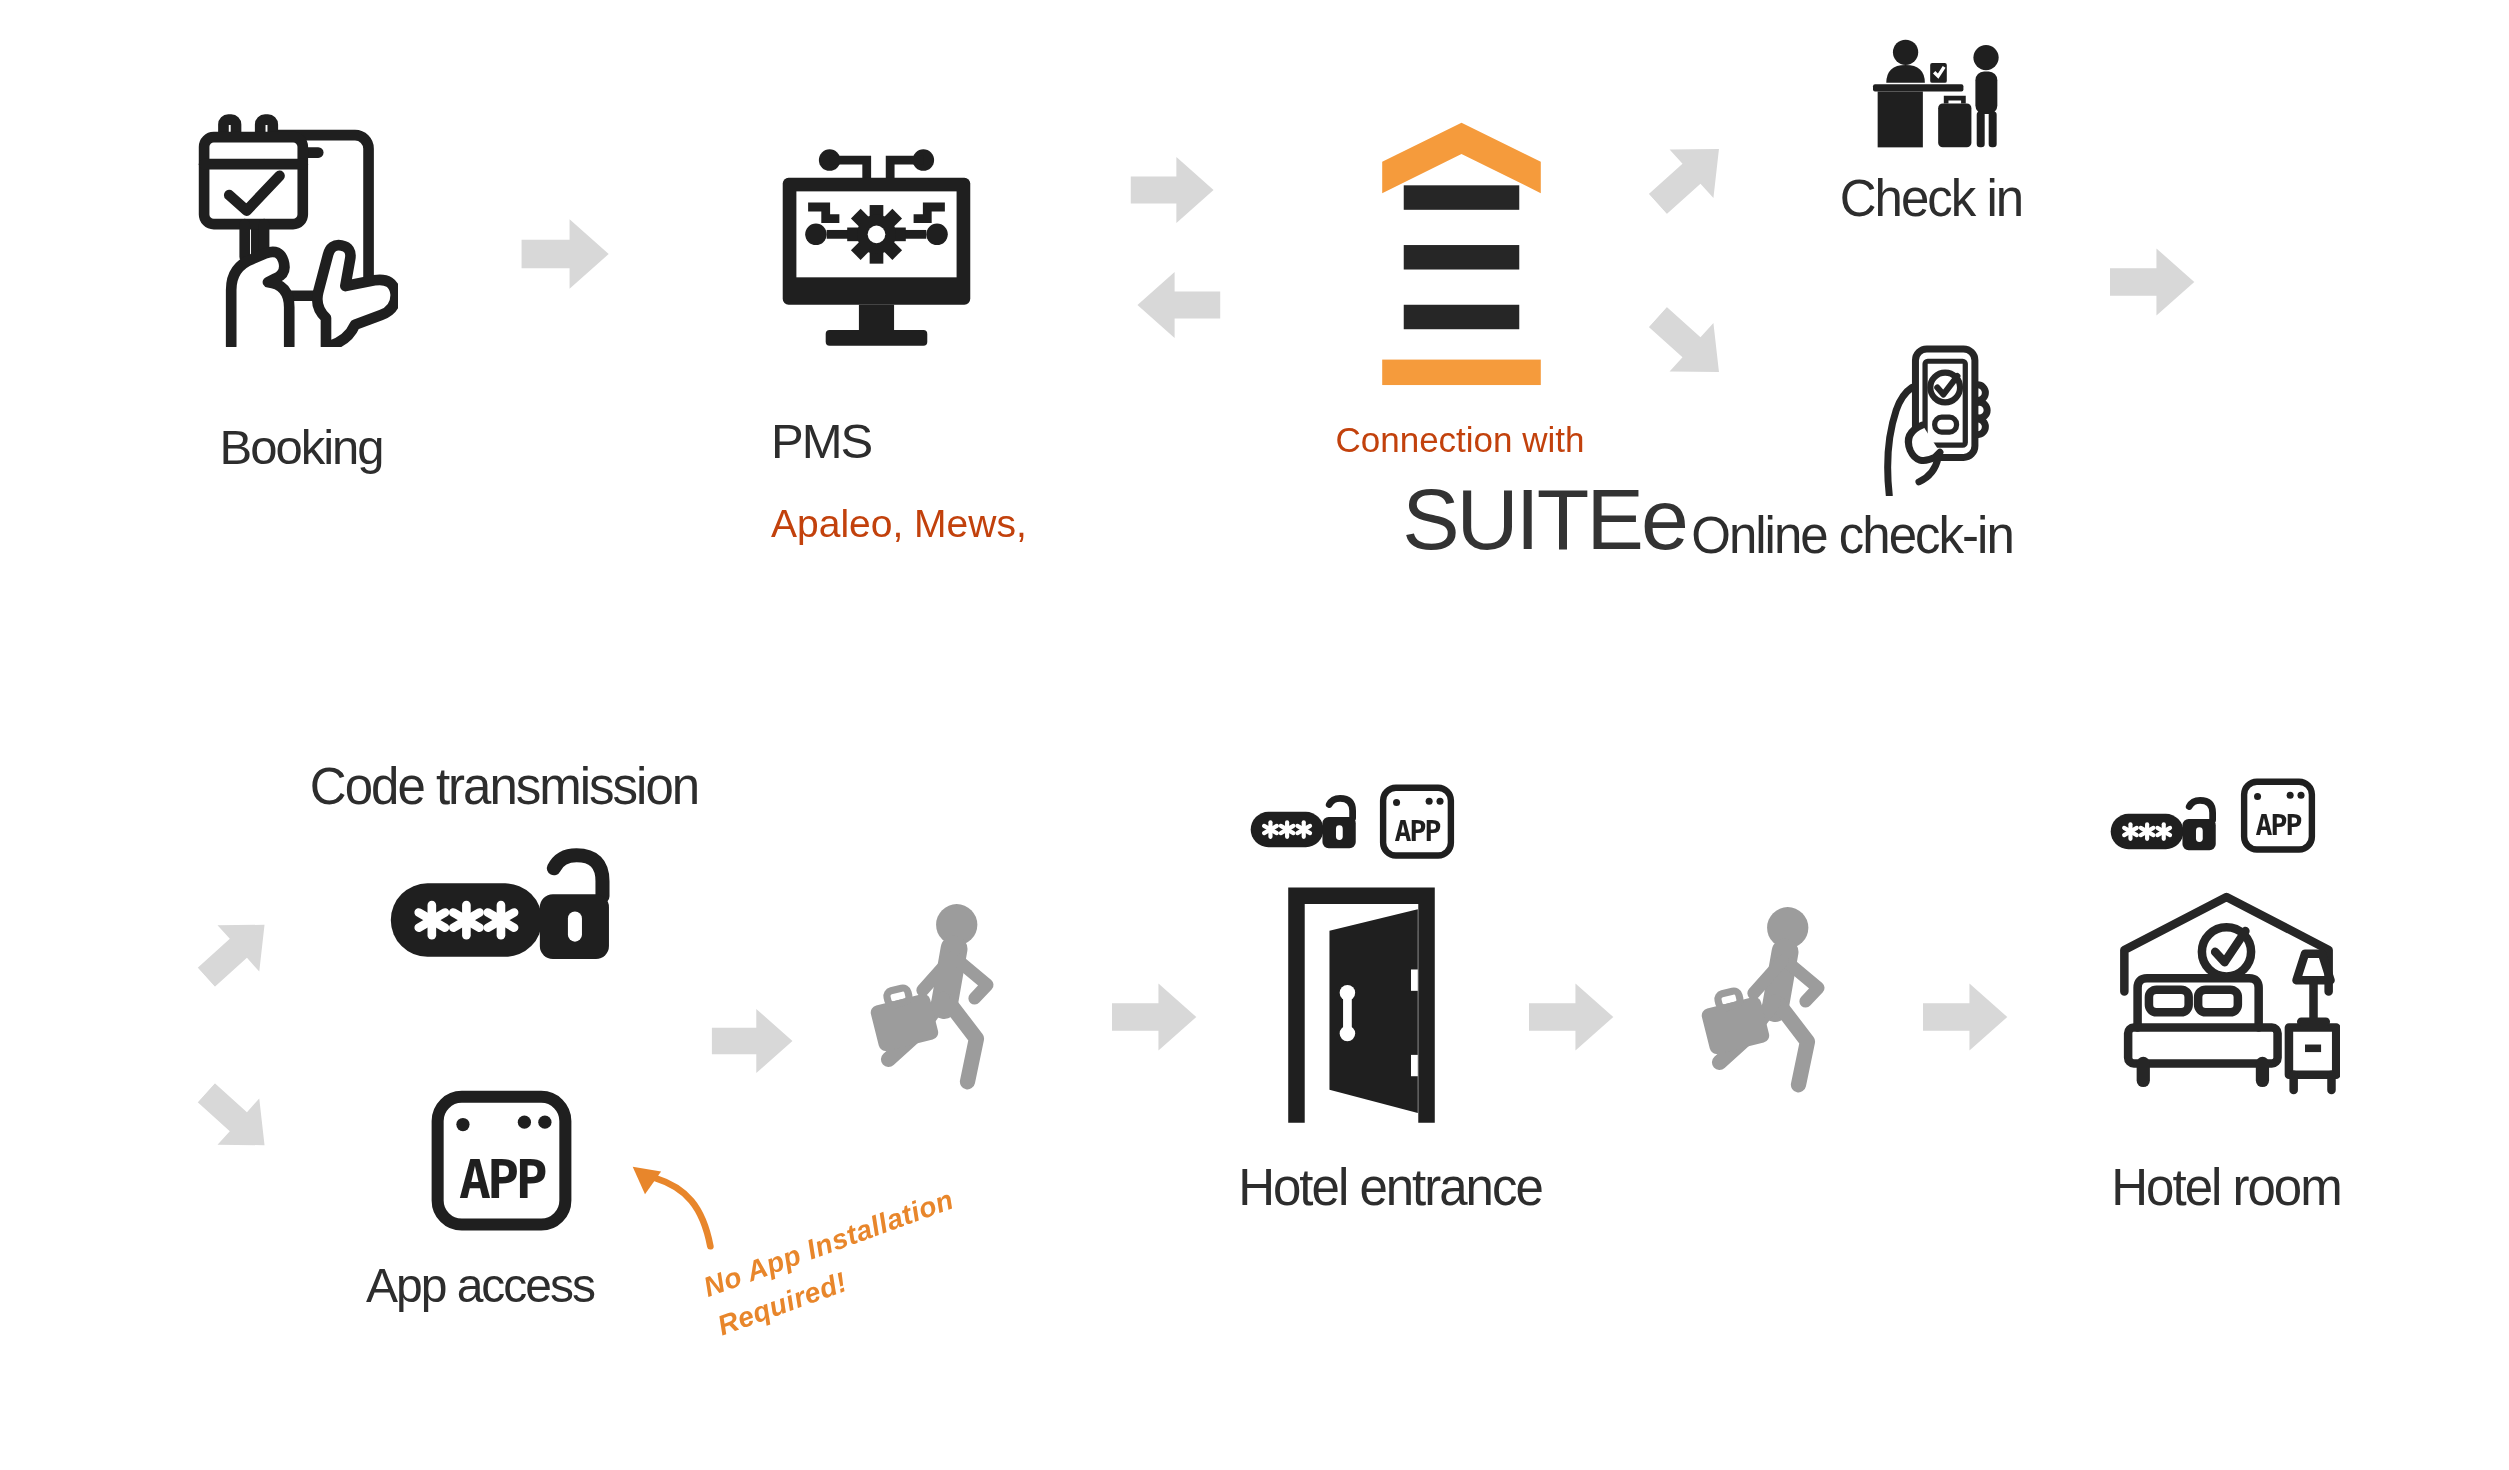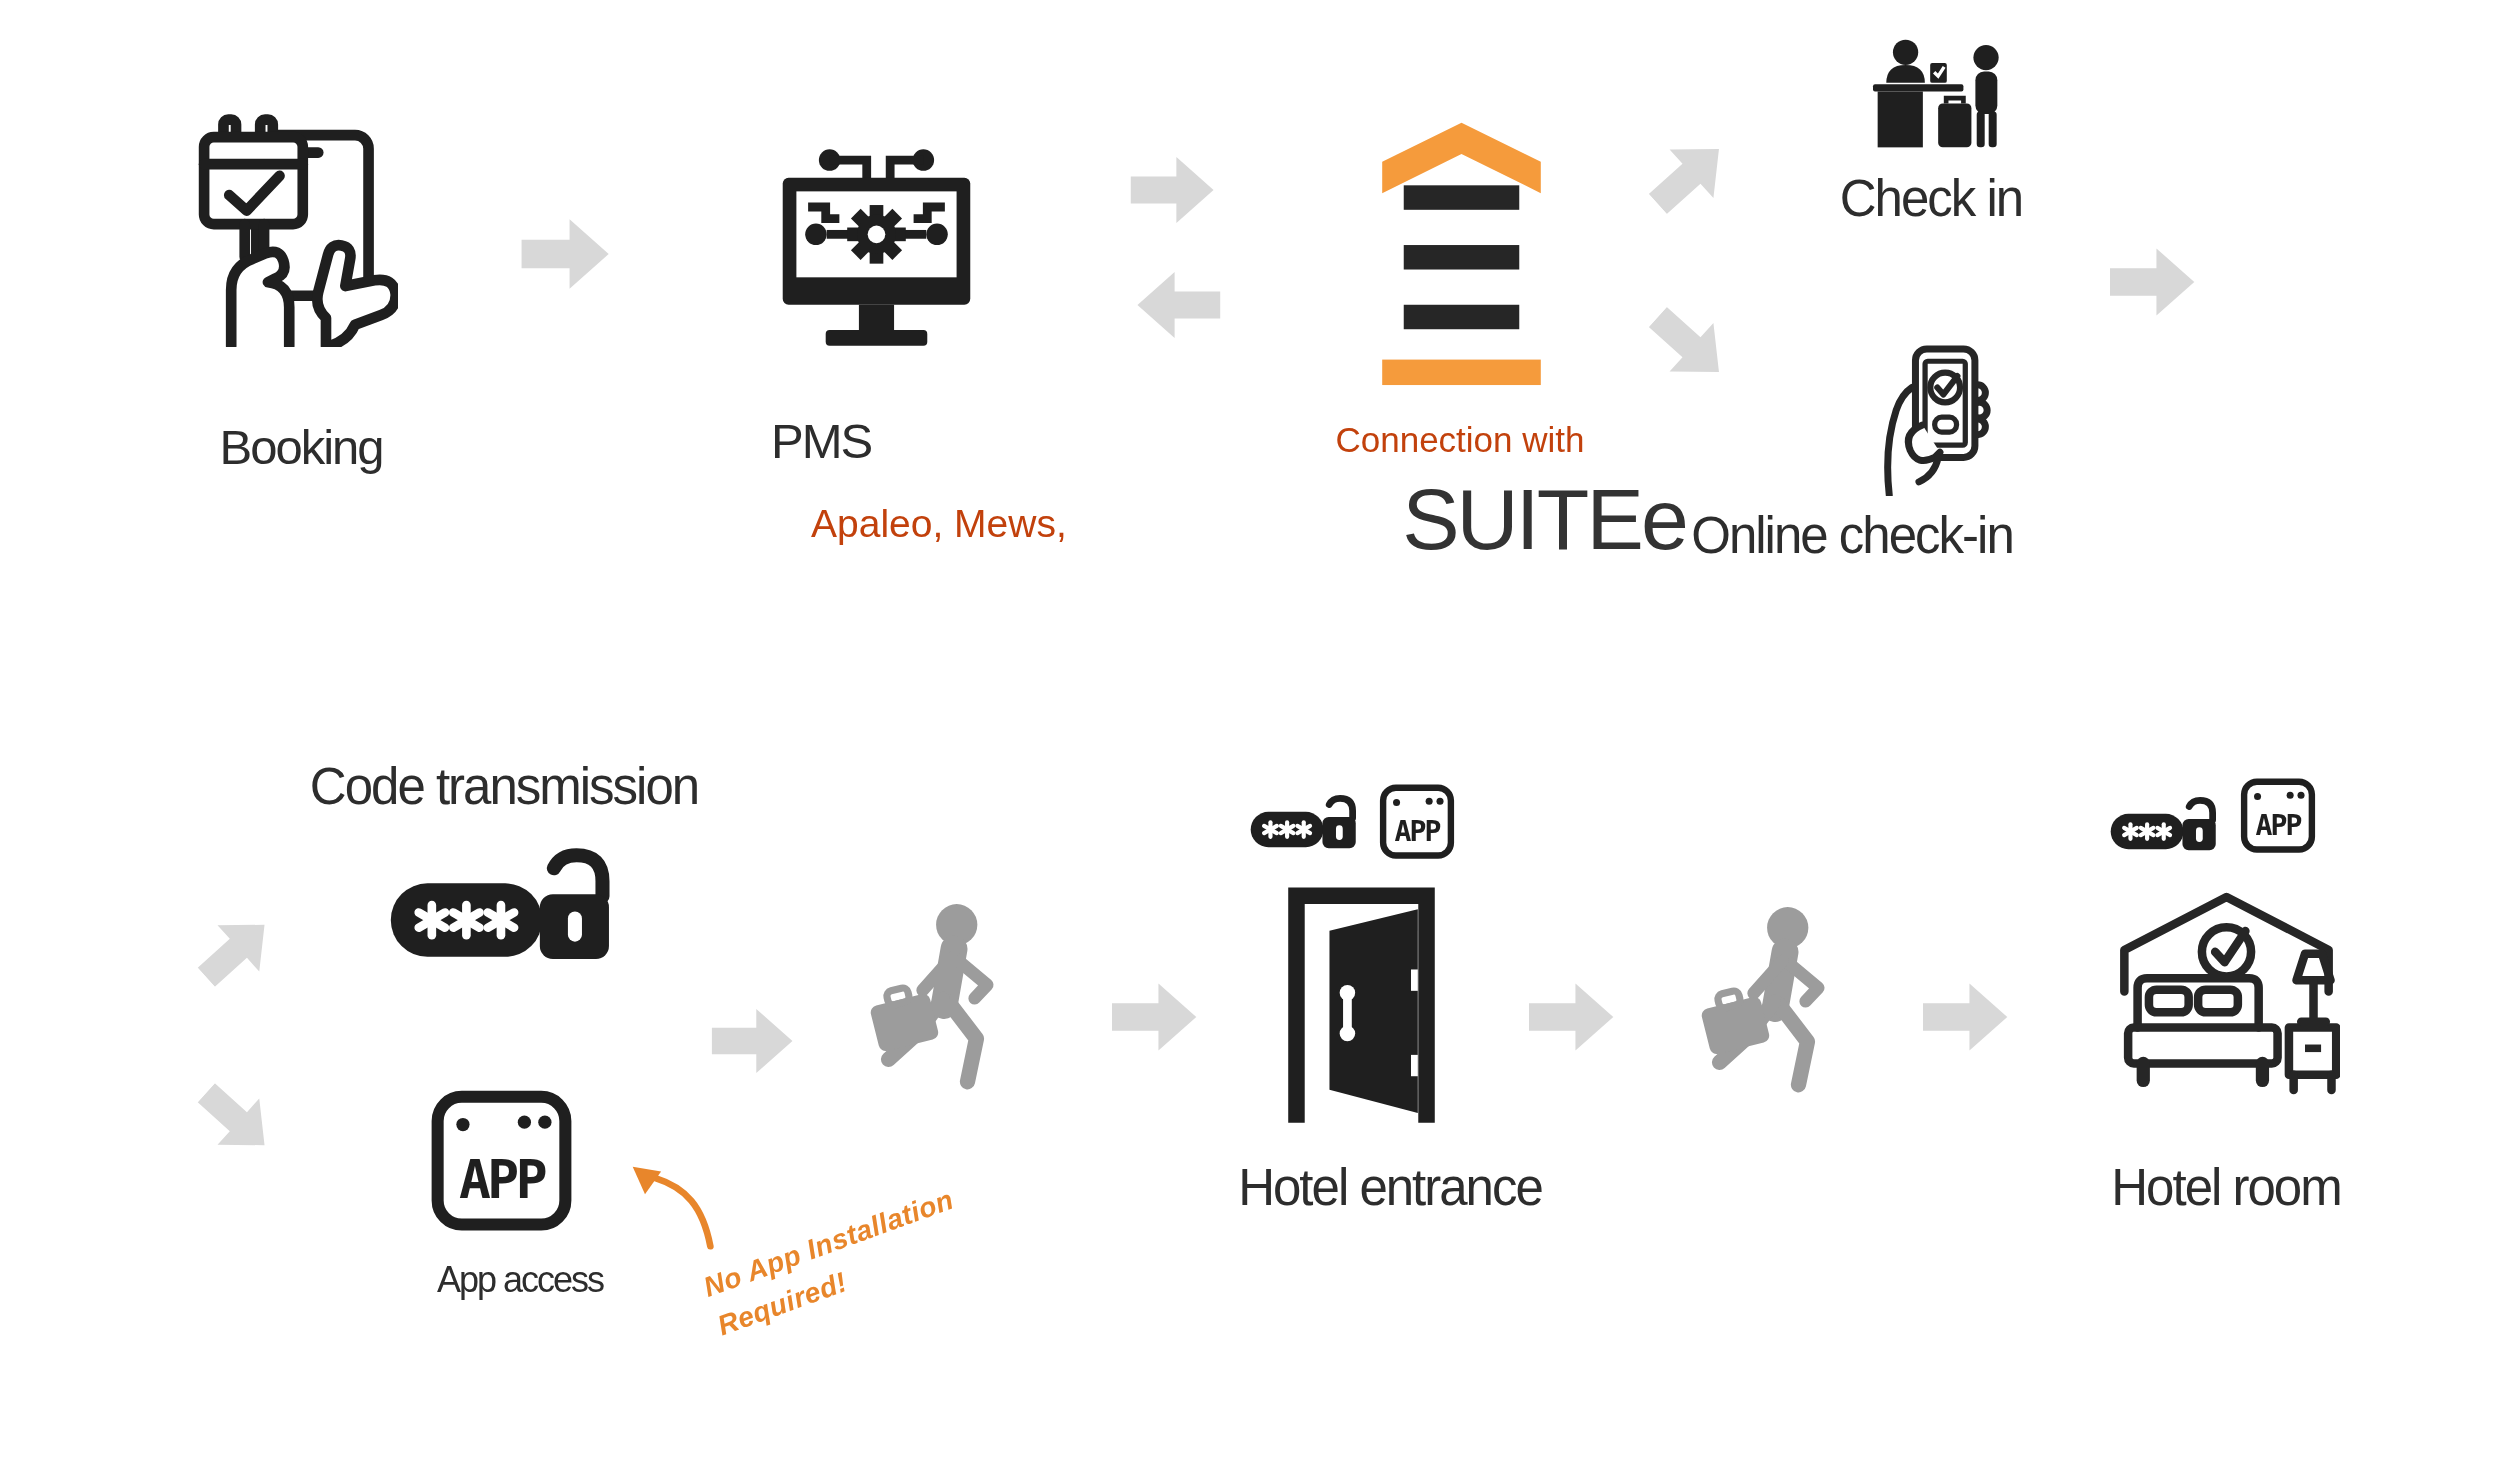--- a/index.html
+++ b/index.html
@@ -88,21 +88,21 @@
         <rect x="101" y="60" width="14" height="60" transform="rotate(45 108 90)"></rect>
         <rect x="101" y="60" width="14" height="60" transform="rotate(90 108 90)"></rect>
         <rect x="101" y="60" width="14" height="60" transform="rotate(135 108 90)"></rect>
         <rect x="101" y="60" width="14" height="60"></rect>
         <circle cx="108" cy="90" r="20"></circle>
       </g>
       <circle cx="108" cy="90" r="9" fill="#ffffff"></circle>
     </svg>
   </div>
   <div class="label" style="left:771px;top:417px;font-size:49px;">PMS</div>
-  <div class="label muted" style="left:771px;top:496px;font-size:39px;line-height:56px;margin-left:40px;">
+  <div class="label muted" style="left:771px;top:496px;font-size:39px;line-height:56px;">
     <div>Apaleo, Mews,</div>
   </div>
 
   <div class="arrow" style="left:1130px;top:152px;width:86px;height:76px;">
     <svg viewBox="0 0 100 90">
         <polygon points="0,29 54,29 54,6 98,45 54,84 54,61 0,61"></polygon>
       </svg>
   </div>
   <div class="arrow w" style="left:1135px;top:267px;width:86px;height:76px;">
     <svg viewBox="0 0 100 90">
@@ -214,21 +214,21 @@
 
   <div class="icon-box" style="left:429px;top:1086px;width:145px;height:147px;">
     <svg viewBox="0 0 120 122">
       <rect x="7" y="9" width="106" height="106" rx="20" fill="#ffffff" stroke="#1f1f1f" stroke-width="10"></rect>
       <circle cx="28" cy="32" r="5.5" fill="#1f1f1f"></circle>
       <circle cx="79" cy="30" r="5.5" fill="#1f1f1f"></circle>
       <circle cx="96" cy="30" r="5.5" fill="#1f1f1f"></circle>
       <text x="60" y="93" text-anchor="middle" font-family="'DejaVu Sans Mono',monospace" font-size="44" font-weight="bold" letter-spacing="-3" fill="#1f1f1f">APP</text>
     </svg>
   </div>
-  <div class="label centered" style="left:520px;top:1262px;font-size:36px;">App access</div>
+  <div class="label centered" style="left:480px;top:1262px;font-size:48px;">App access</div>
 
   <div class="icon-box" style="left:627px;top:1161px;width:90px;height:90px;">
     <svg viewBox="0 0 95 95">
       <path d="M88,90 C80,48 62,28 30,18" stroke="#e8862b" stroke-width="7" fill="none" stroke-linecap="round"></path>
       <polygon points="6,6 36,11 19,35" fill="#e8862b"></polygon>
     </svg>
   </div>
   <div class="note-text">
     <div>No App Installation</div>
     <div>Required!</div>

